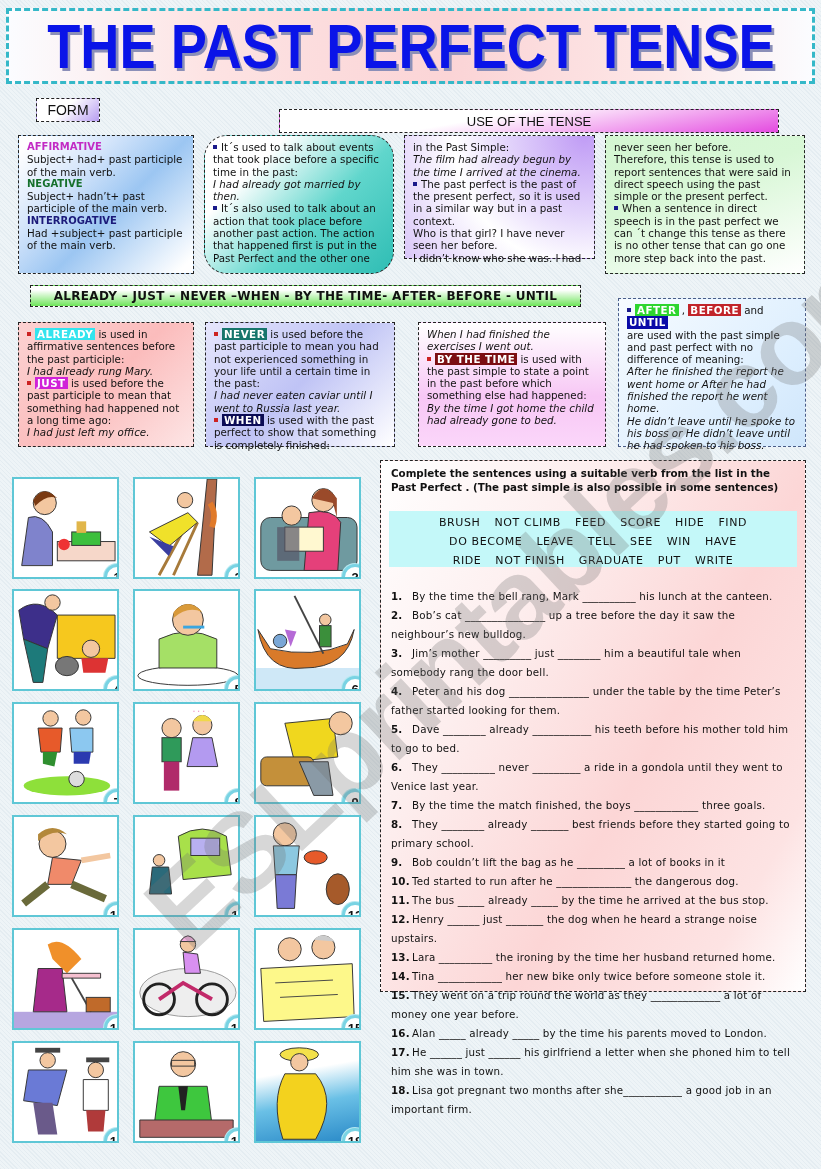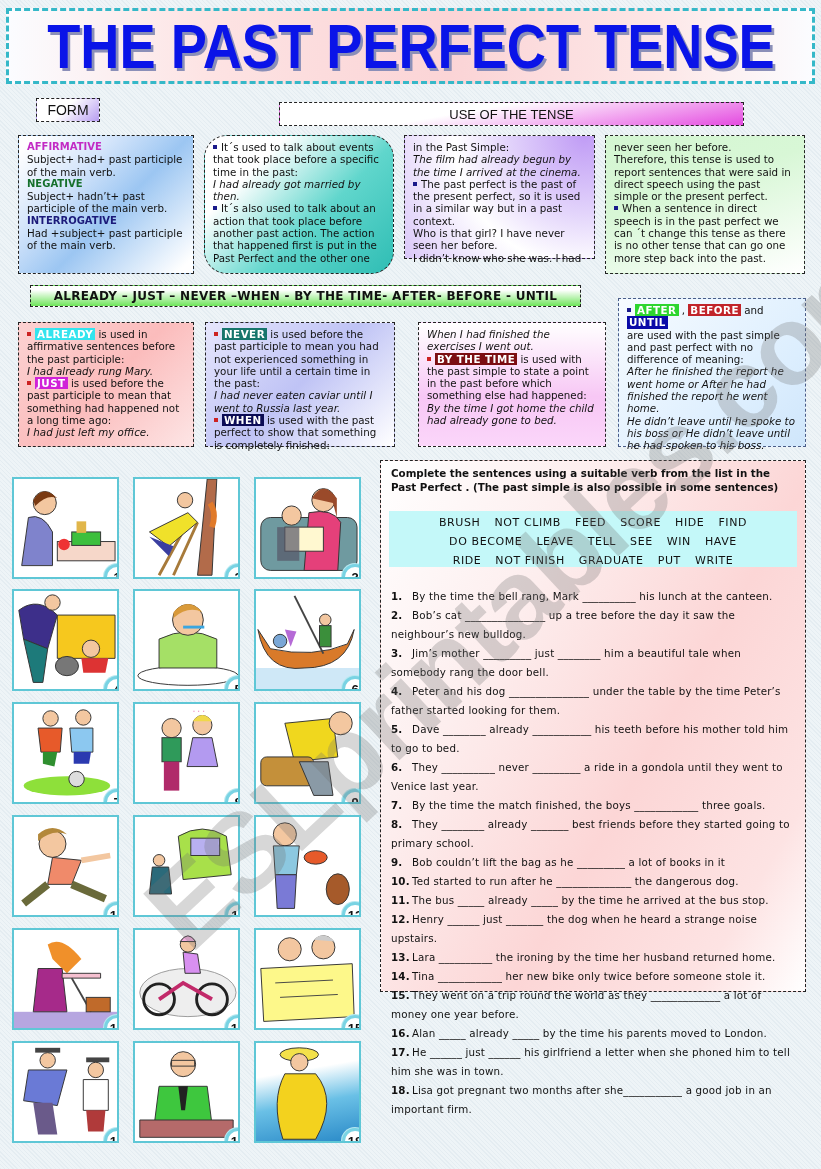--- a/index.html
+++ b/index.html
@@ -24,21 +24,21 @@
     font-family: "Liberation Sans", sans-serif;
     font-weight: bold; font-size: 63px; letter-spacing: 0px;
     color: #0a14e8;
     text-shadow: 3px 3px 0 #8b8fb8;
     transform: scaleX(0.86);
     white-space: nowrap;
   }
 
   .hdr { font-family: "Liberation Sans", sans-serif; font-size: 14px; display: flex; align-items: center; justify-content: center; border: 1px dashed #222; }
   #form-hdr { left: 36px; top: 98px; width: 64px; height: 24px; background: linear-gradient(135deg,#fff 0%, #fff 45%, #b79cf0 100%); }
-  #use-hdr { left: 279px; top: 102px; width: 465px; height: 24px; background: linear-gradient(170deg,#fff 0%, #fff 40%, #e44be0 100%); font-size: 13px; }
+  #use-hdr { left: 279px; top: 109px; width: 500px; height: 24px; background: linear-gradient(170deg,#fff 0%, #fff 40%, #e44be0 100%); font-size: 13px; }
 
   .card { border: 1px dashed #222; padding: 5px 8px; font-size: 10.3px; line-height: 12.3px; }
   .card i { font-style: italic; }
   .sq { display: inline-block; width: 4px; height: 4px; background: #1a1a8a; margin: 0 4px 2px 0; vertical-align: middle; }
   .sq.red { background: #c22; }
   .lbl { font-weight: bold; font-size: 10px; }
 
   #c-form { left: 18px; top: 135px; width: 176px; height: 139px; background: linear-gradient(135deg, #fff 5%, #d6e6fb 30%, #9cc6f2 55%, #fff 95%); }
   #c-use1 { left: 204px; top: 135px; width: 190px; height: 139px; background: linear-gradient(135deg, #fff 0%, #fff 25%, #60d6cc 60%, #2fbdb4 100%); border-radius: 23px; }
   #c-use2 { left: 404px; top: 135px; width: 191px; height: 124px; background: radial-gradient(circle at 95% 0%, #c09cf5 0%, #e2d3fb 35%, #fff 60%, #d9c6f8 100%); }

